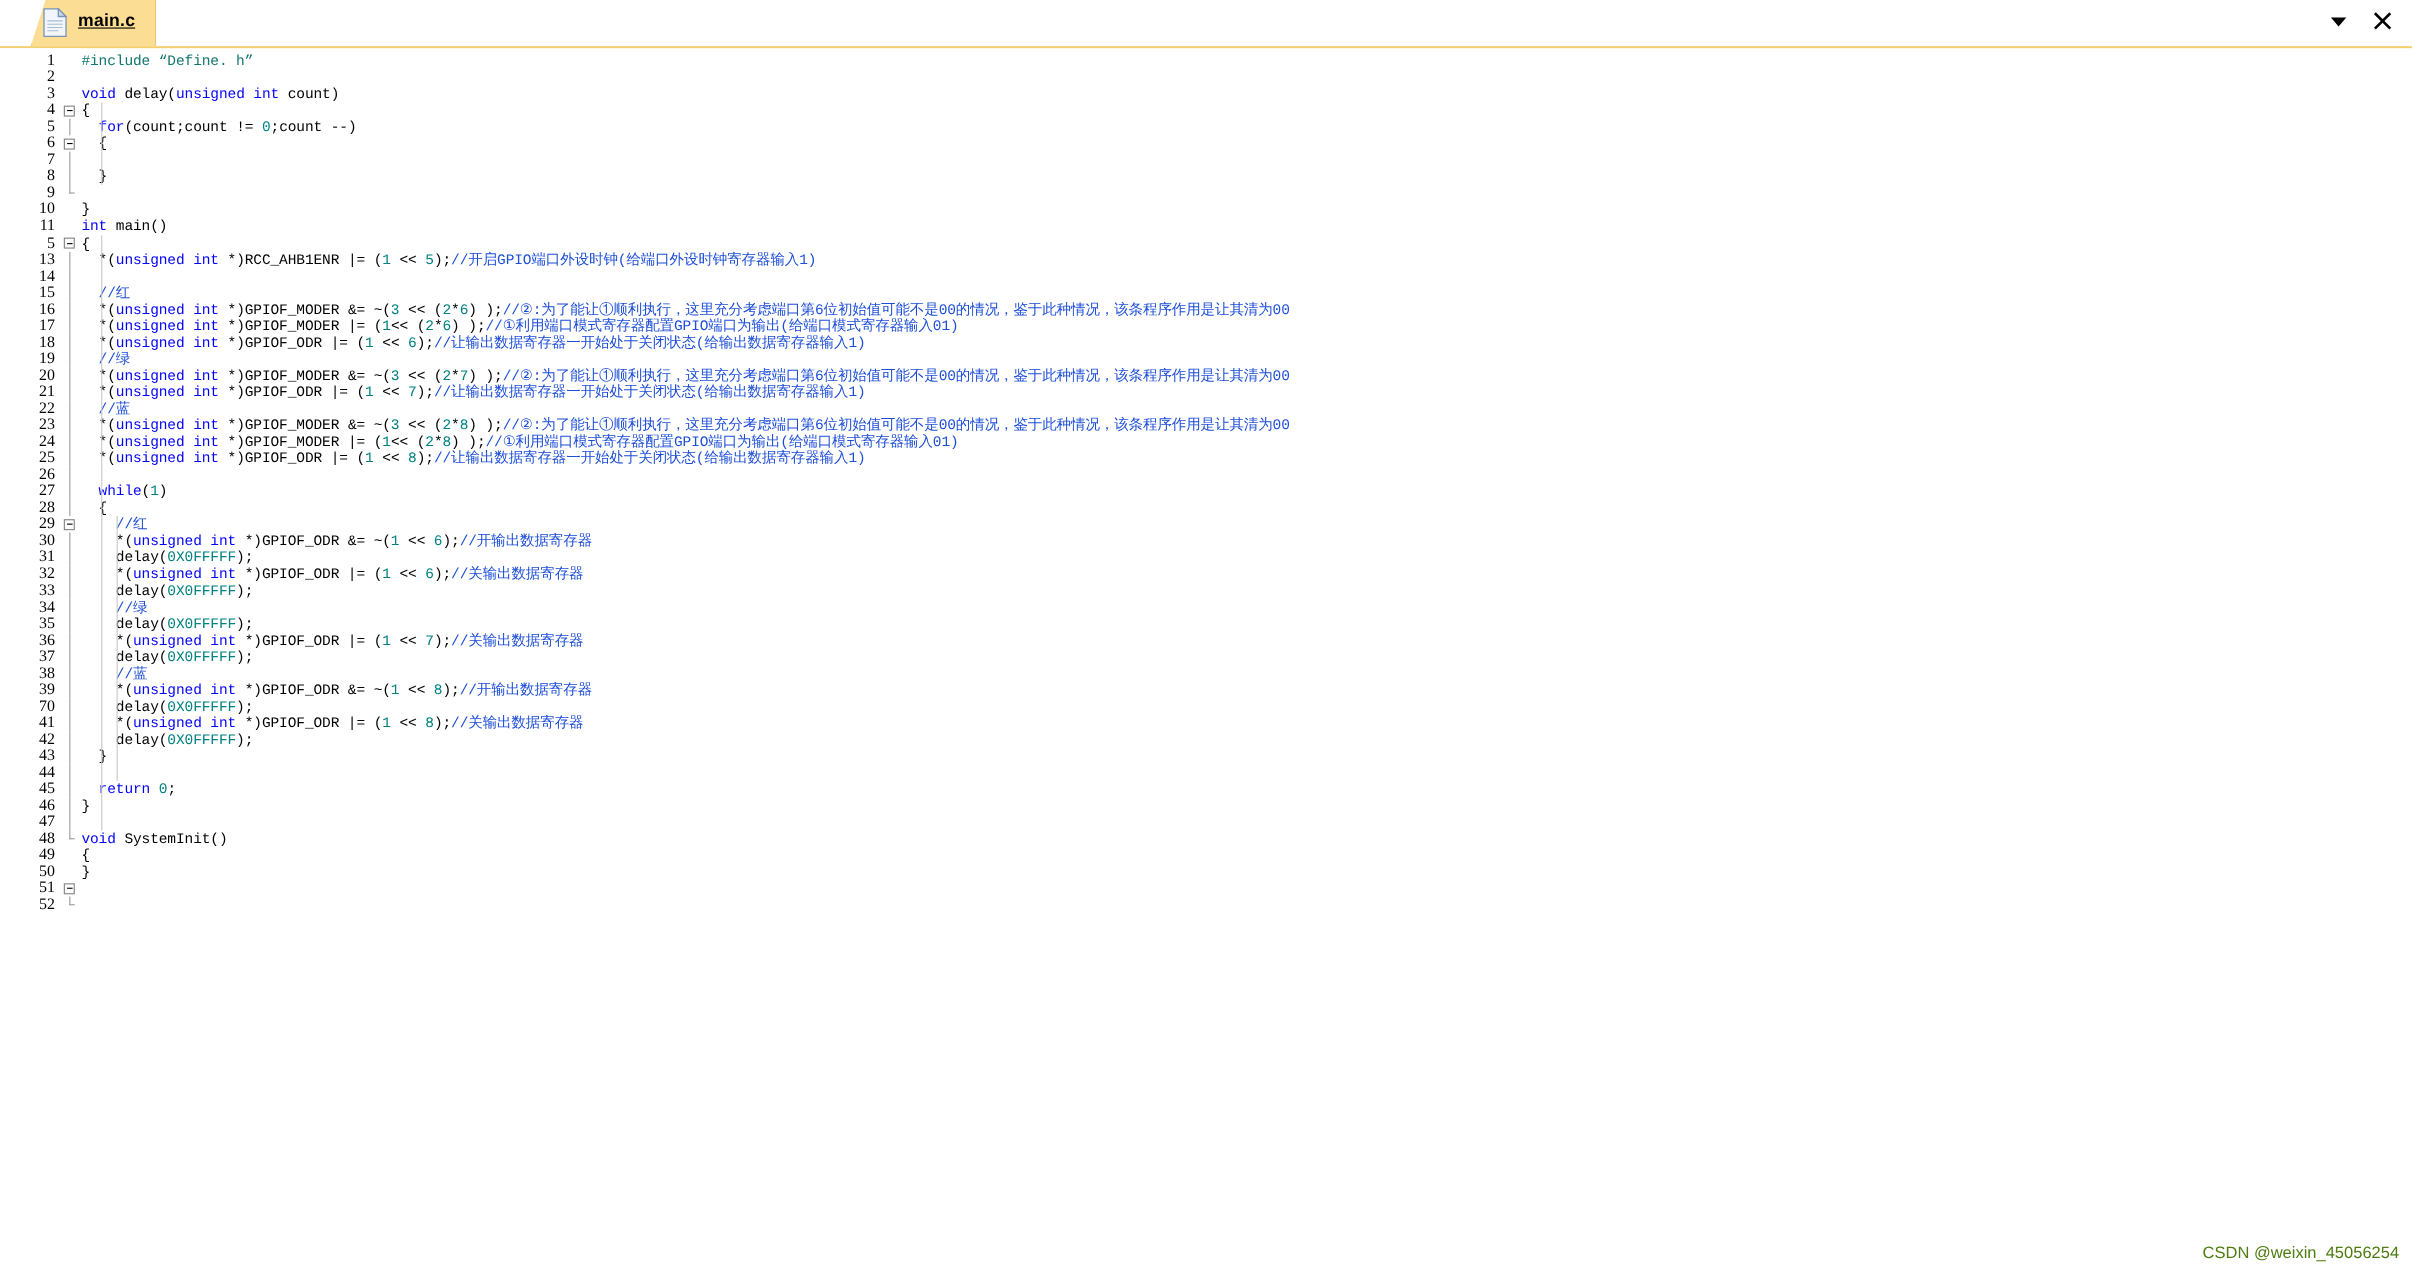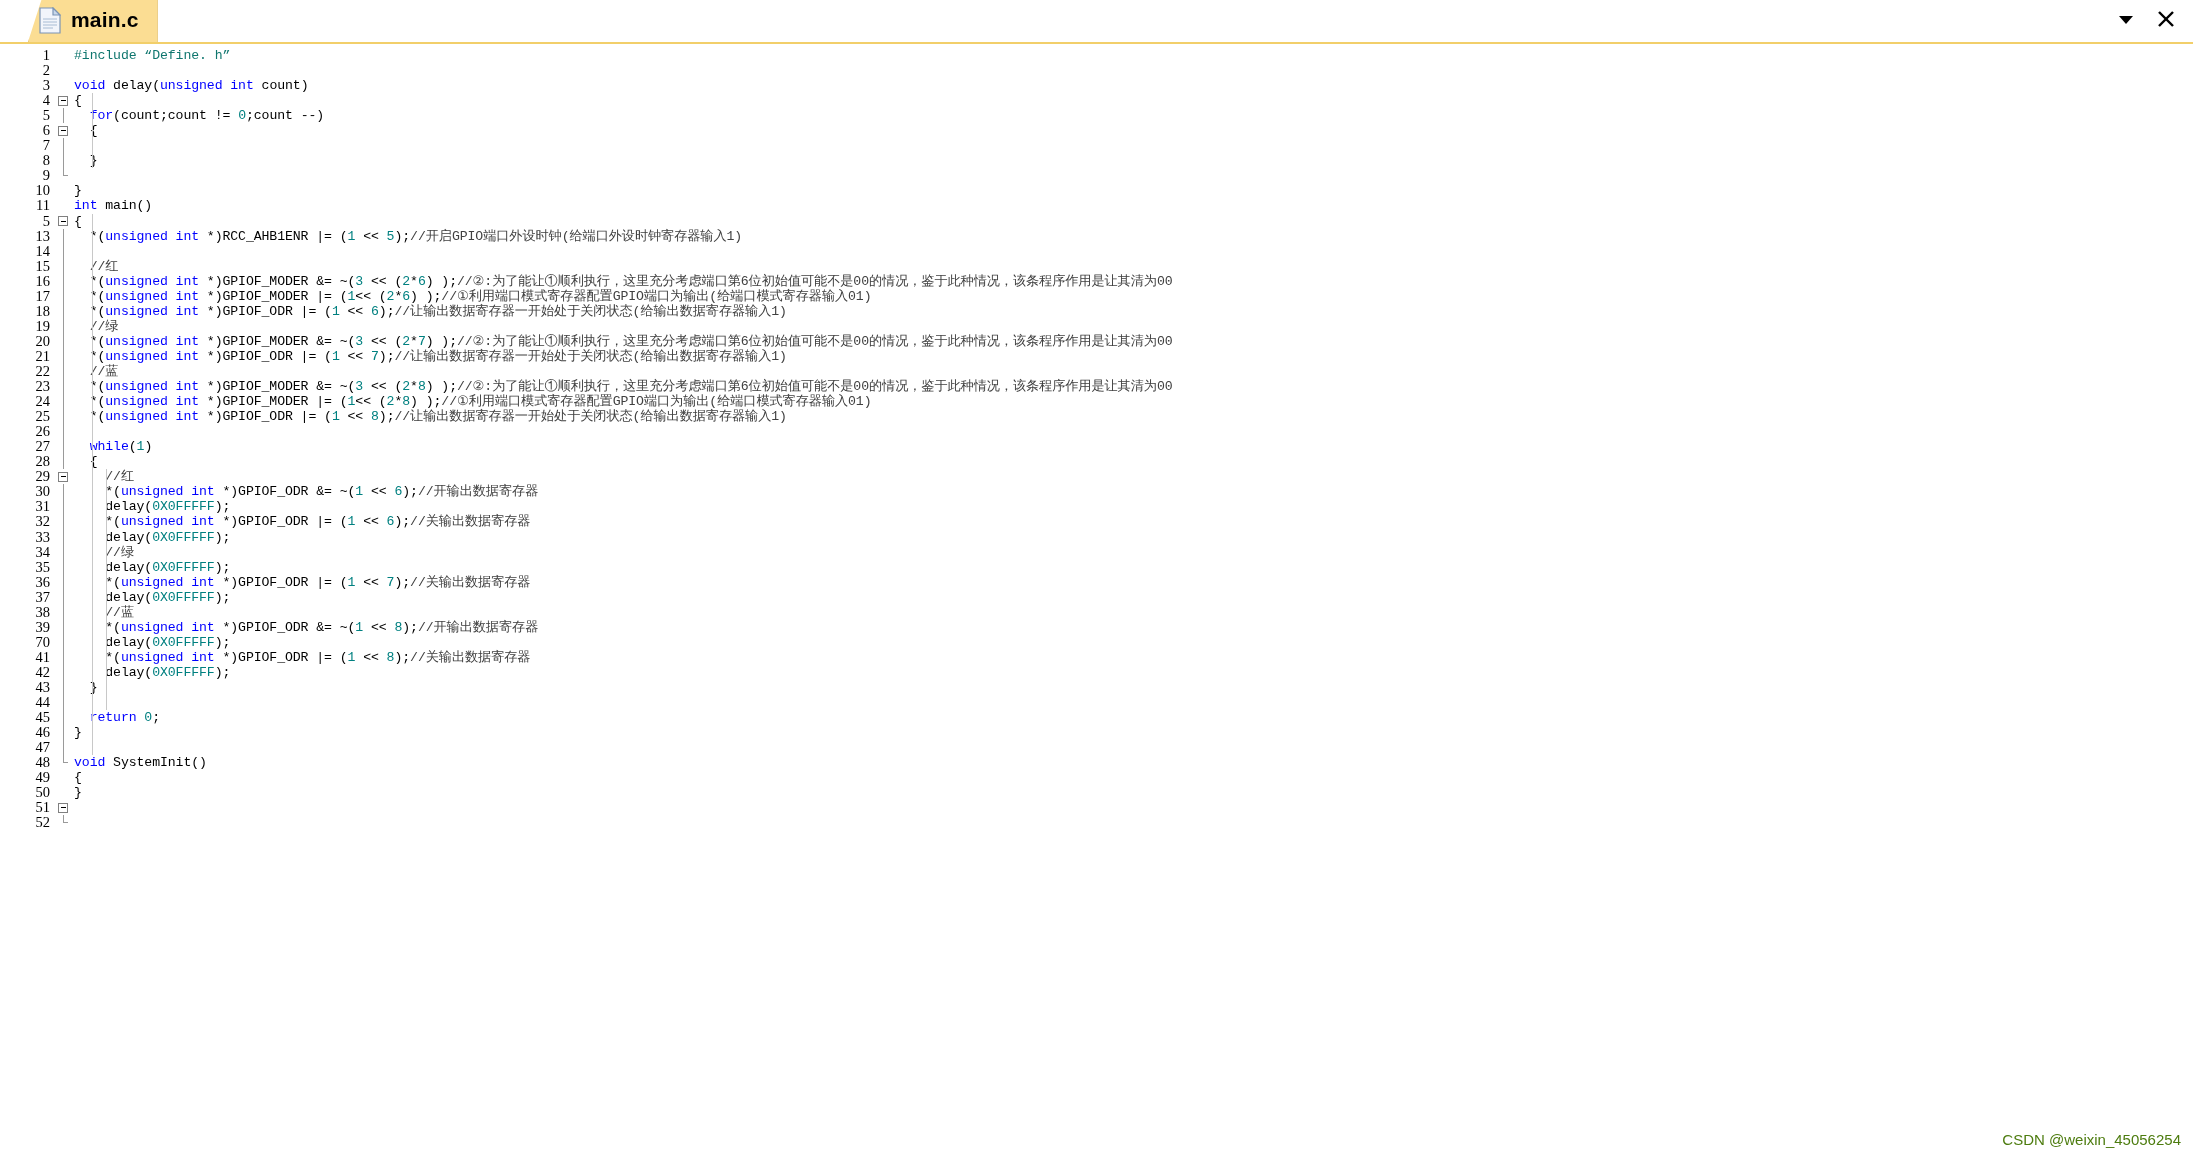--- a/index.html
+++ b/index.html
@@ -43,22 +43,23 @@
   }
   .tab-icon {
     width: 22px;
     height: 27px;
     margin-right: 10px;
     flex: 0 0 auto;
   }
   .tab-label {
     font-family: "Liberation Sans", sans-serif;
     font-weight: bold;
-    font-size: 21px;
+    font-size: 16px;
     color: #000000;
+    text-decoration: underline;
     letter-spacing: 0.2px;
     padding-bottom: 2px;
   }
   .title-controls {
     position: absolute;
     right: 16px;
     top: 8px;
     display: flex;
     align-items: center;
     gap: 18px;
@@ -175,21 +176,21 @@
   .indent-guide {
     position: absolute;
     width: 1px;
     background: #c8c8c8;
   }
 
   
   .kw      { color: #0000ff; }
   .pre     { color: #0f766e; }
   .num     { color: #008080; }
-  .cmt     { color: #404040; }
+  .cmt     { color: #1d4ed8; }
   .plain   { color: #000000; }
 
   .watermark {
     position: absolute;
     right: 12px;
     bottom: 9px;
     font-family: "Liberation Sans", sans-serif;
     font-size: 15px;
     color: #4d7c0f;
     white-space: nowrap;

